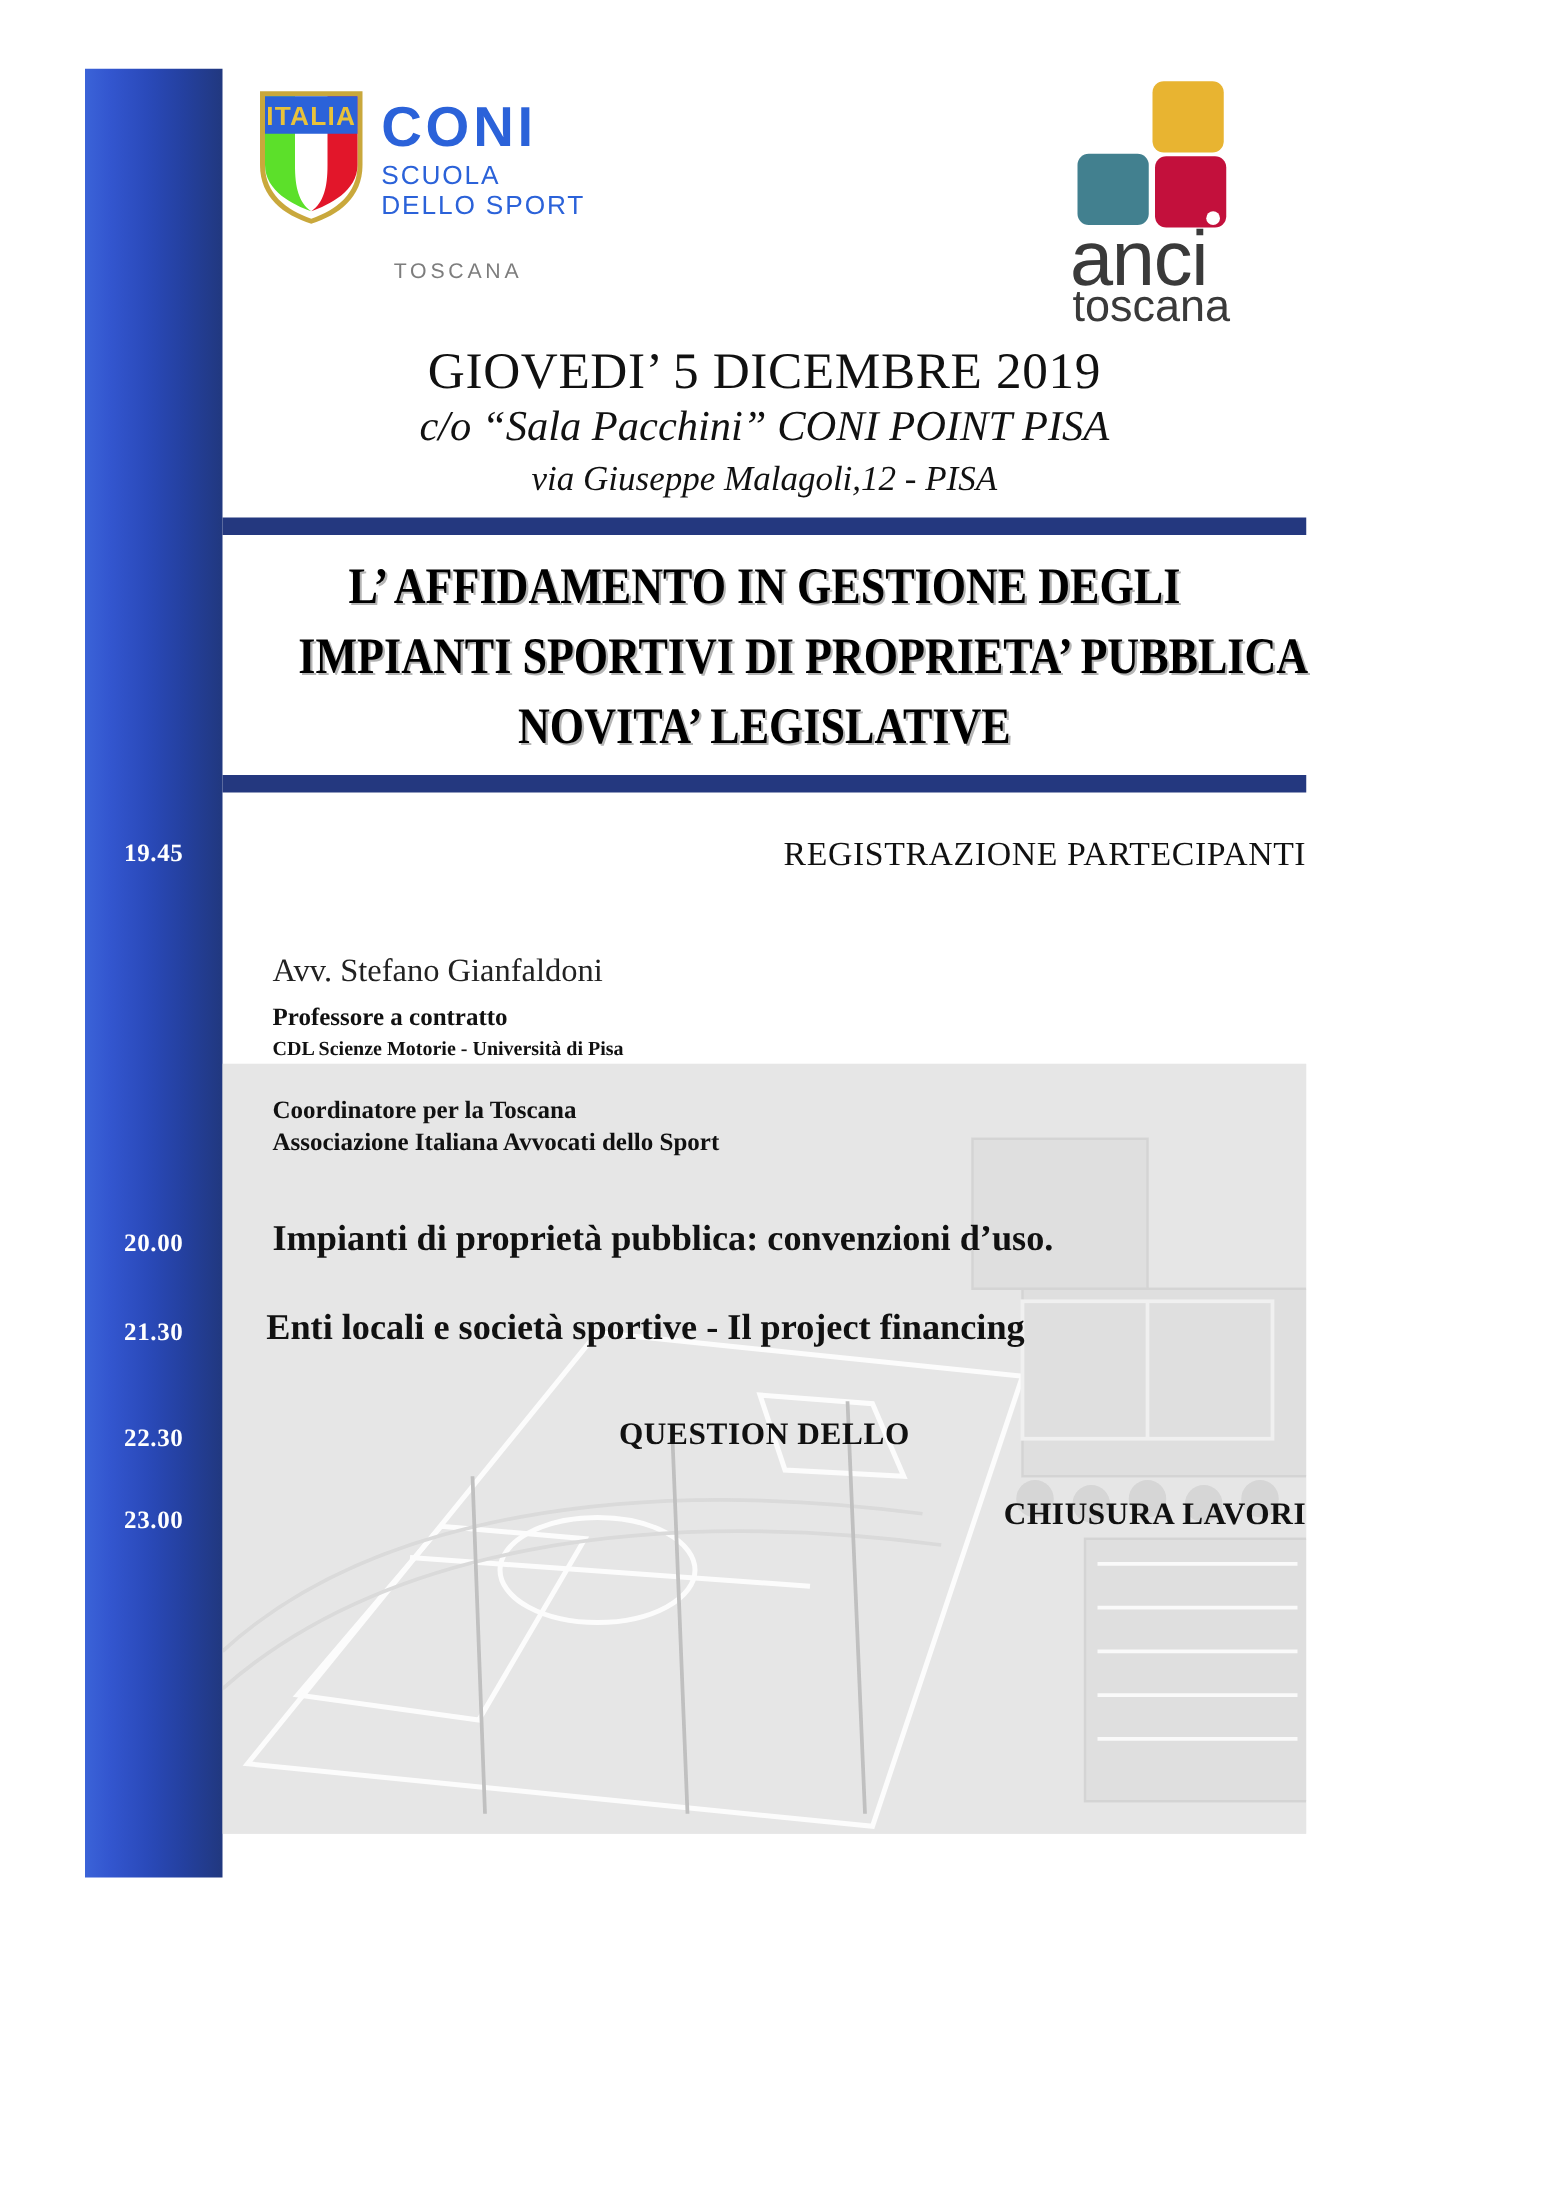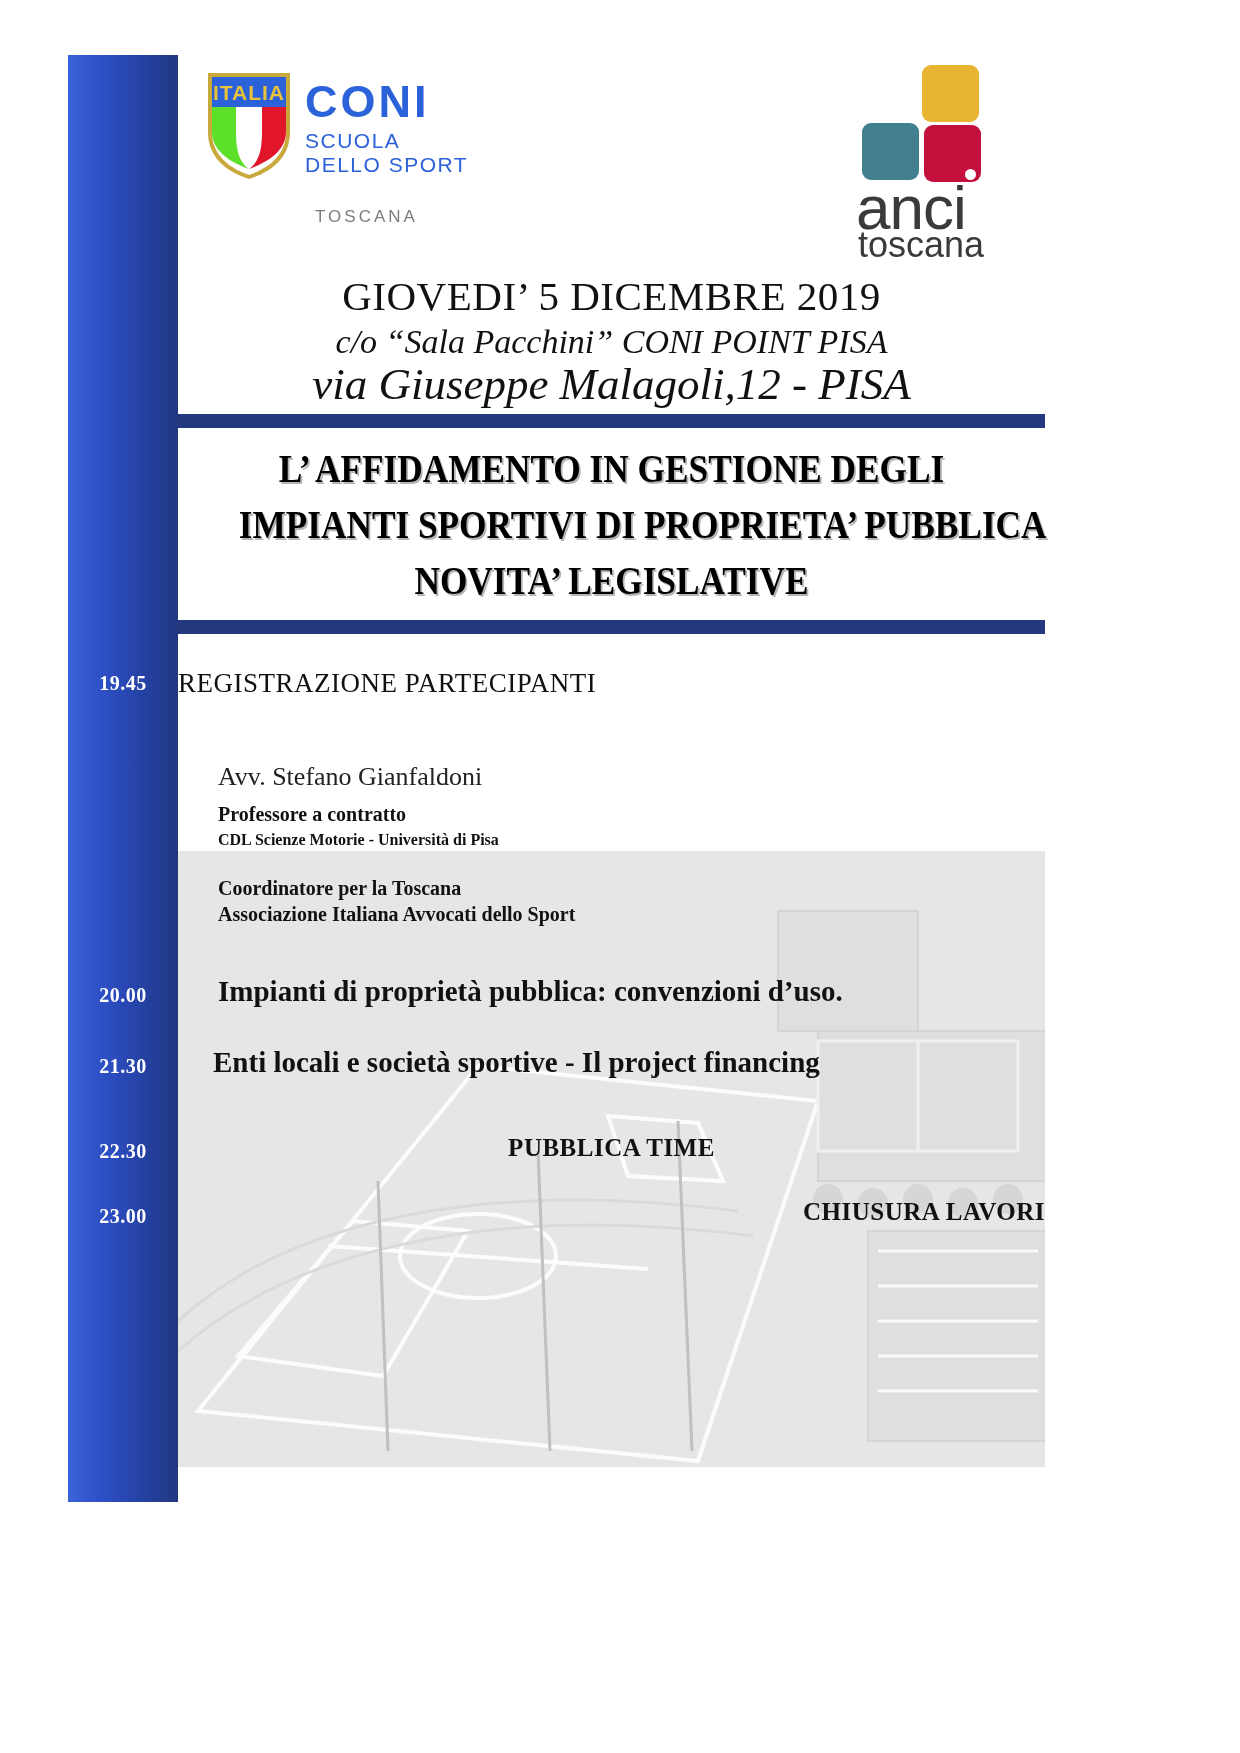--- a/index.html
+++ b/index.html
@@ -26,21 +26,21 @@
   .sq-t{left:0px;top:58px;width:57px;height:57px;background:#42808f;}
   .sq-r{left:62px;top:60px;width:57px;height:57px;background:#c3103c;}
   .sq-dot{position:absolute;left:103px;top:104px;width:11px;height:11px;border-radius:50%;background:#ffffff;}
   .anci-word{position:absolute;left:-6px;top:112px;font-family:"Liberation Sans",sans-serif;font-size:62px;font-weight:300;color:#3a3a3a;letter-spacing:-1px;line-height:62px;}
   .anci-sub{position:absolute;left:-4px;top:162px;font-family:"Liberation Sans",sans-serif;font-size:36px;font-weight:300;color:#3a3a3a;letter-spacing:0px;line-height:36px;}
 
   
   .datewrap{position:absolute;left:178px;top:272px;width:867px;text-align:center;}
   .date-line{font-size:41px;letter-spacing:0.5px;color:#111;line-height:49px;}
   .venue-line{font-size:34px;font-style:italic;color:#111;line-height:42px;}
-  .addr-line{font-size:45px;font-style:italic;color:#111;line-height:42px;}
+  .addr-line{font-size:28px;font-style:italic;color:#111;line-height:42px;}
 
   
   .rule{position:absolute;left:178px;width:867px;height:14px;background:#24387f;}
   .rule-top{top:414px;}
   .rule-bot{top:620px;}
 
   
   .titlewrap{position:absolute;left:178px;top:440px;width:867px;text-align:center;}
   .title-line{font-size:41px;font-weight:bold;color:#000;line-height:56px;
               transform:scaleX(0.86);transform-origin:center;
@@ -49,21 +49,21 @@
   
   .photo{position:absolute;left:178px;top:851px;width:867px;height:616px;overflow:hidden;
          filter:grayscale(1);opacity:0.62;background:#d2d2d2;}
   .photo svg{display:block;}
 
   
   .time{position:absolute;width:110px;left:68px;text-align:center;color:#ffffff;font-size:20px;font-weight:bold;letter-spacing:0.5px;}
   .slot-text{position:absolute;color:#111;}
 
   .t-reg{top:672px;}
-  .txt-reg{left:178px;top:668px;width:867px;text-align:left;font-size:27px;letter-spacing:0.5px;}
+  .txt-reg{left:178px;top:668px;width:867px;text-align:right;font-size:27px;letter-spacing:0.5px;}
 
   .speaker{position:absolute;left:218px;top:760px;width:800px;}
   .sp-name{font-size:26px;color:#222;line-height:34px;}
   .sp-role{font-size:20px;font-weight:bold;color:#111;line-height:26px;margin-top:7px;}
   .sp-course{font-size:20px;font-weight:bold;color:#111;line-height:26px;}
   .sp-cdl{font-size:16px;font-weight:bold;color:#111;line-height:26px;}
   .sp-gap{height:22px;}
   .sp-coord{font-size:20px;font-weight:bold;color:#111;line-height:26px;}
   .sp-assoc{font-size:20px;font-weight:bold;color:#111;line-height:26px;}
 
@@ -182,18 +182,18 @@
     <div class="sp-assoc">Associazione Italiana Avvocati dello Sport</div>
   </div>
 
   <div class="time t-1">20.00</div>
   <div class="slot-text txt-1">Impianti di proprietà pubblica: convenzioni d’uso.</div>
 
   <div class="time t-2">21.30</div>
   <div class="slot-text txt-2">Enti locali e società sportive - Il project financing</div>
 
   <div class="time t-3">22.30</div>
-  <div class="slot-text txt-3">PUBBLICA TIME</div>
+  <div class="slot-text txt-3">QUESTION DELLO</div>
 
   <div class="time t-4">23.00</div>
   <div class="slot-text txt-4">CHIUSURA LAVORI</div>
 
 </div>
 
 </body></html>

